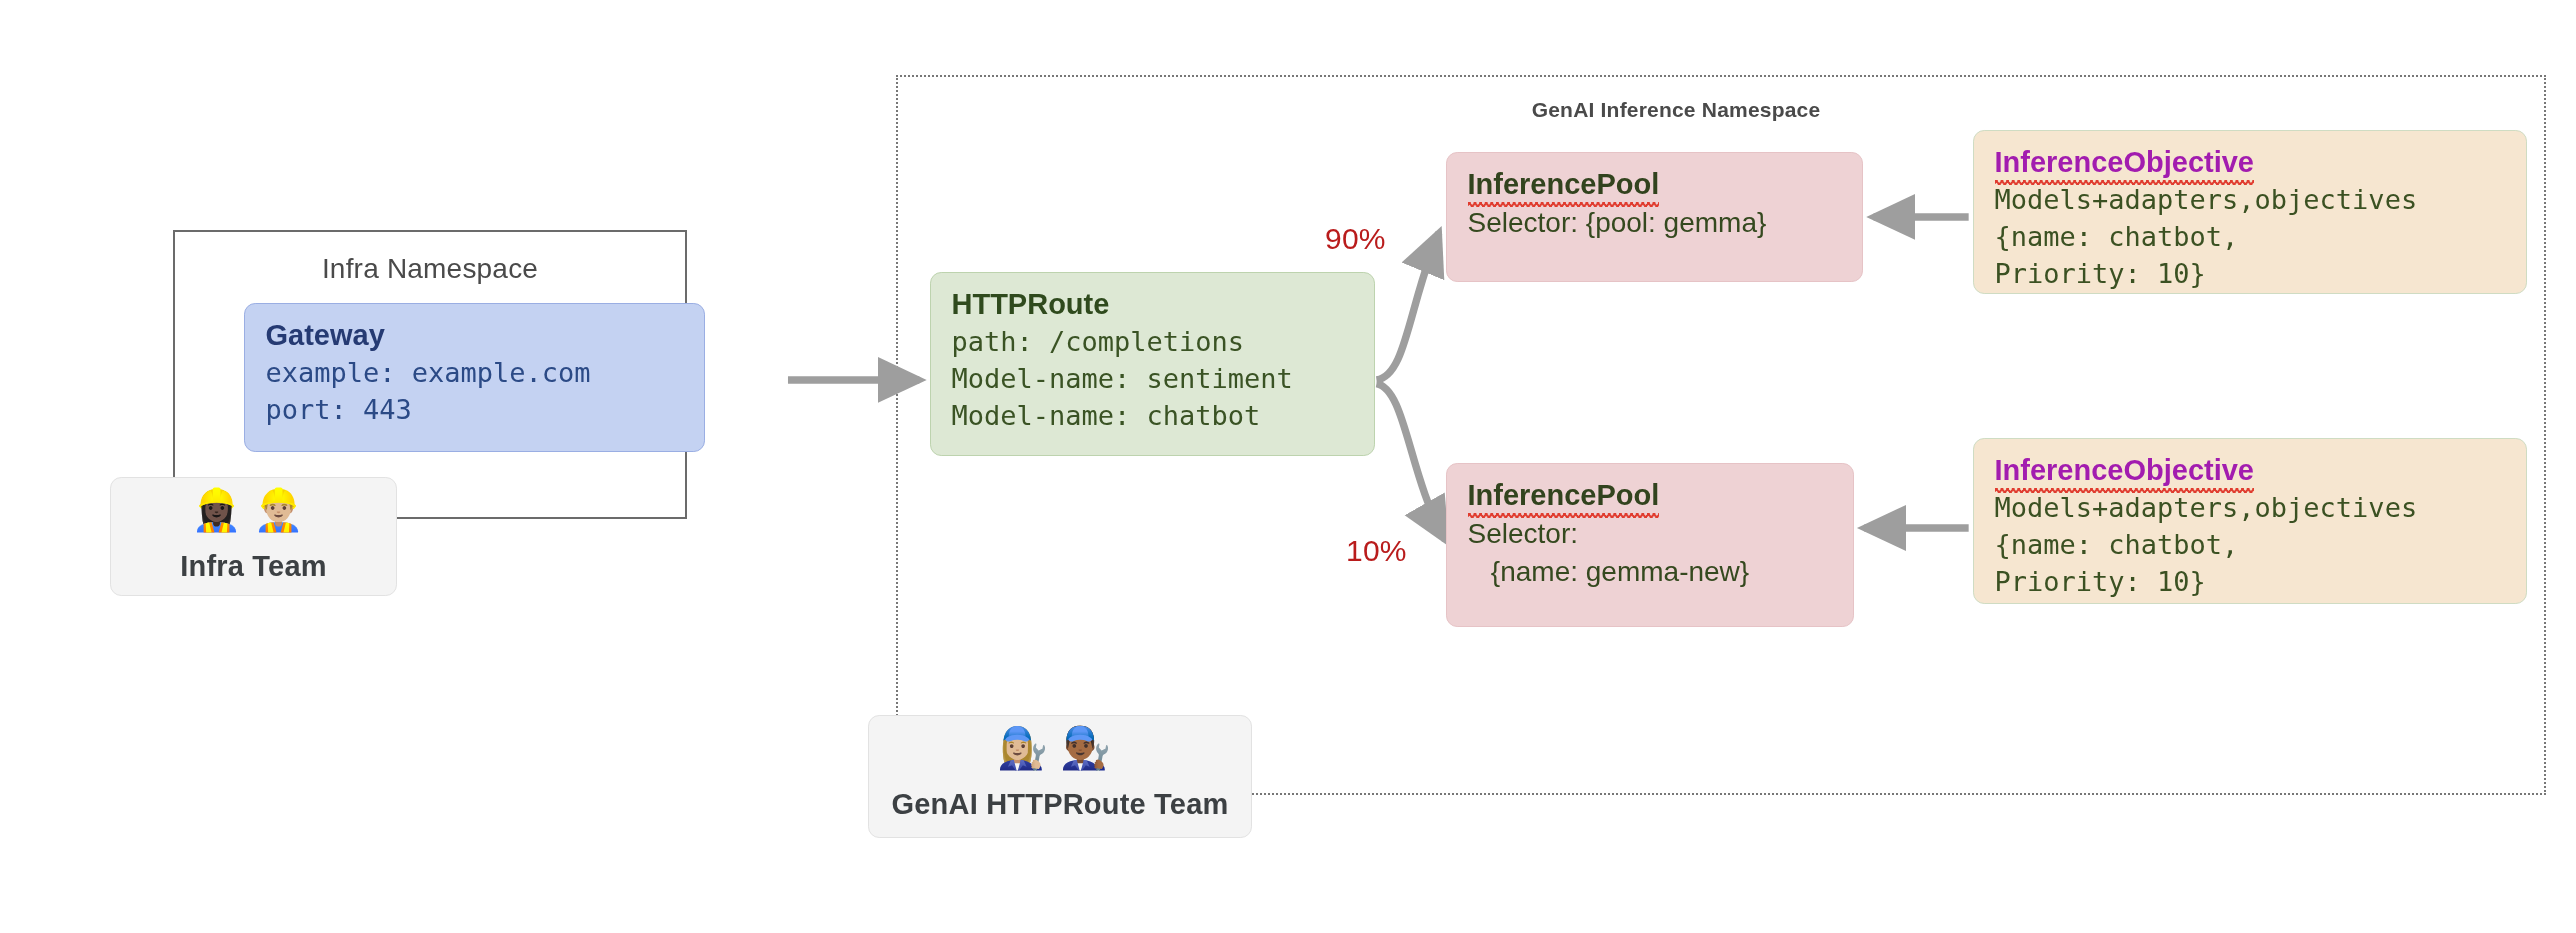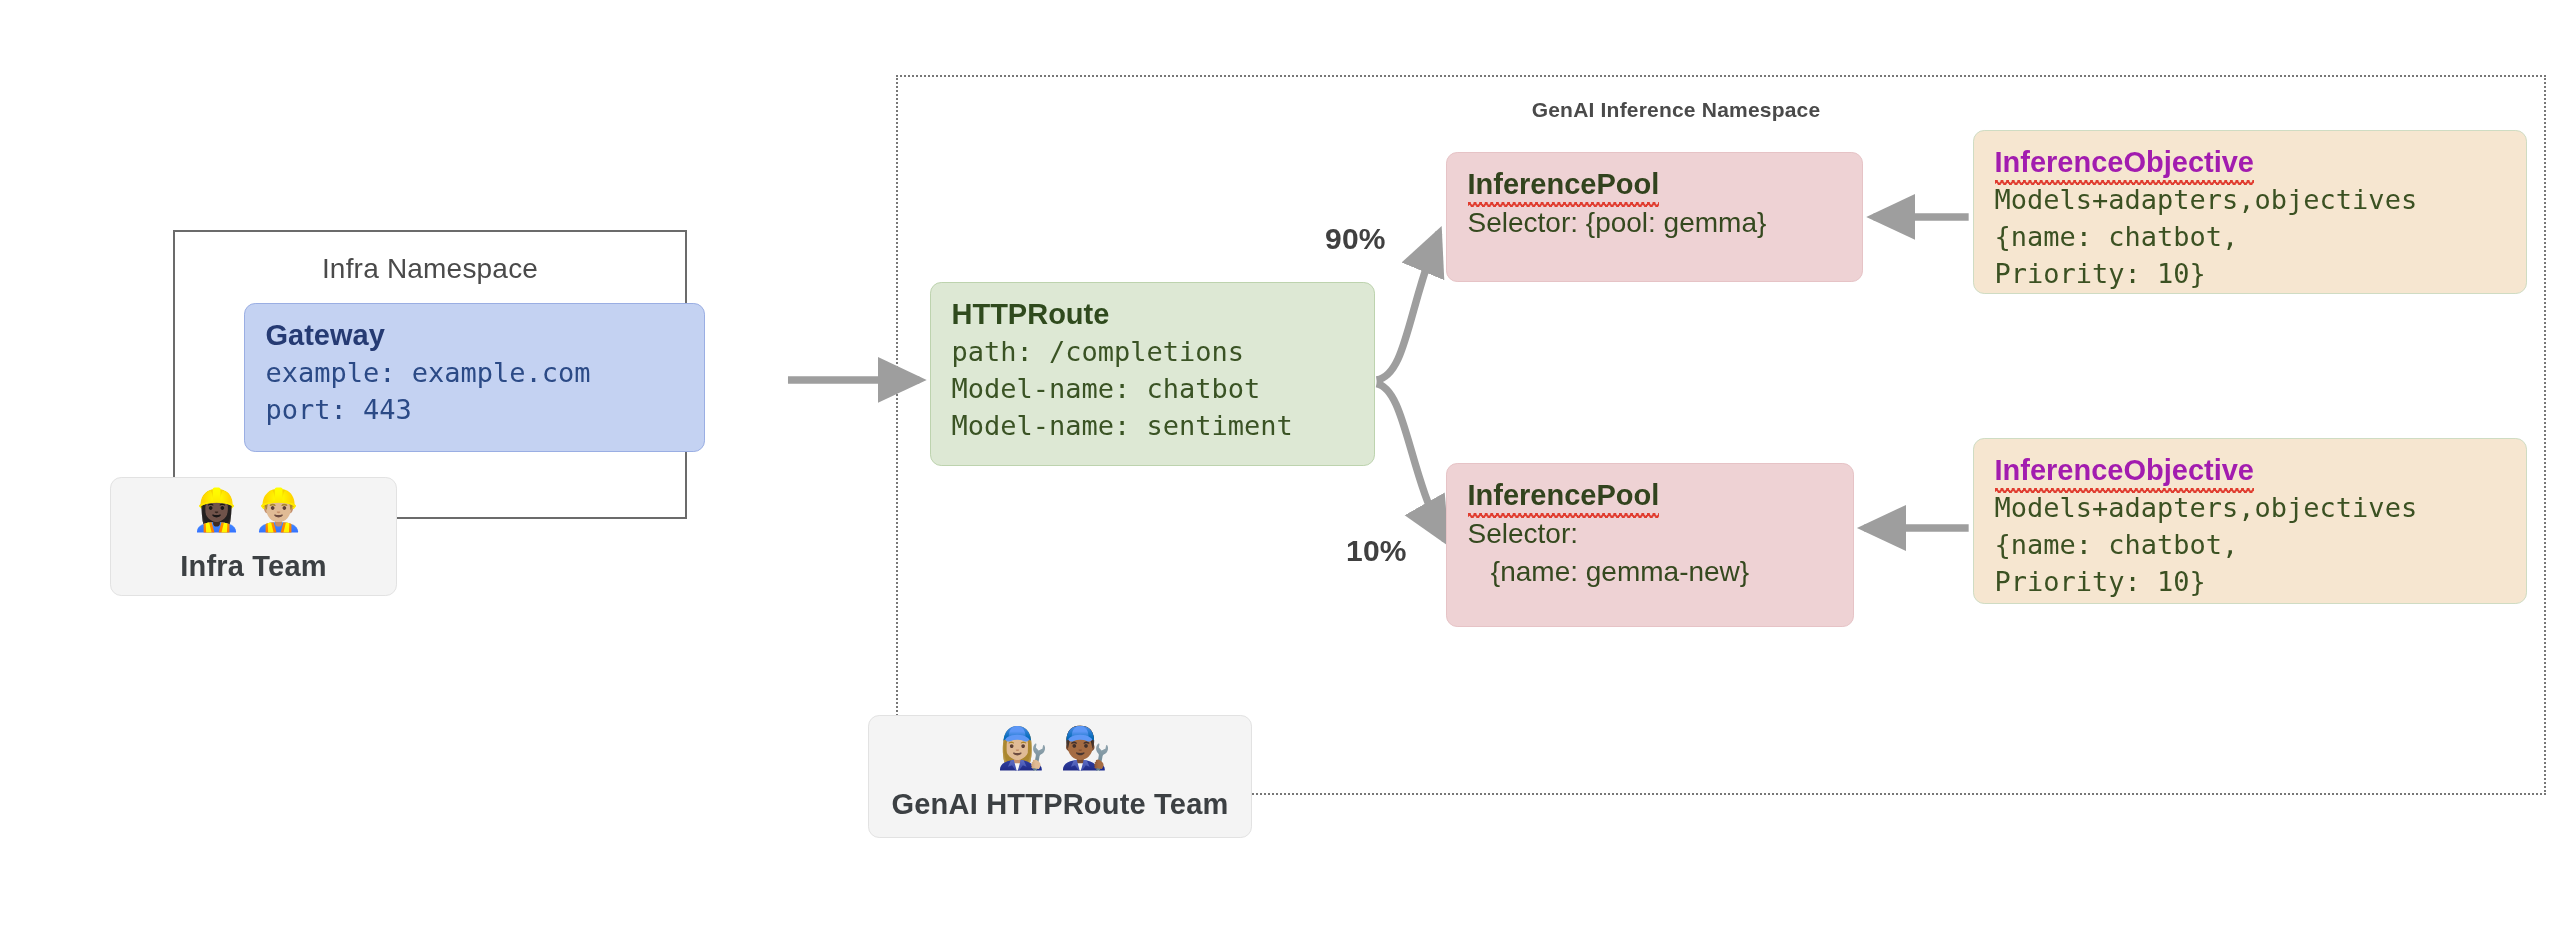--- a/index.html
+++ b/index.html
@@ -99,21 +99,21 @@
     height: 149px;
     background: #c4d2f2;
     border: 1.9px solid #9aaee3;
   }
   .card-gateway .title { color: #253a73; }
   .card-gateway .line  { color: #2b4a86; }
 
   
   .card-httproute {
     left: 930px;
-    top: 282px;
+    top: 272px;
     width: 445px;
     height: 184px;
     background: #dde8d4;
     border: 1.9px solid #bdd3ae;
   }
   .card-httproute .title { color: #2f4a1d; }
   .card-httproute .line  { color: #3a5324; }
 
   
   .card-pool {
@@ -198,22 +198,22 @@
     left: 868px;
     top: 715px;
     width: 384px;
     height: 123px;
   }
 
   
   .edge-label {
     position: absolute;
     font-size: 30px;
-    font-weight: bold;
-    color: #404040;
+    font-weight: normal;
+    color: #b91c1c;
     letter-spacing: 0.2px;
   }
   .edge-90 { left: 1325px; top: 222px; }
   .edge-10 { left: 1346px; top: 534px; }
 
   
   #edges {
     position: absolute;
     left: 0;
     top: 0;
@@ -253,22 +253,22 @@
 
   <div class="card card-gateway">
     <div class="title">Gateway</div>
     <div class="line">example: example.com</div>
     <div class="line">port: 443</div>
   </div>
 
   <div class="card card-httproute">
     <div class="title">HTTPRoute</div>
     <div class="line">path: /completions</div>
+    <div class="line">Model-name: sentiment</div>
     <div class="line">Model-name: chatbot</div>
-    <div class="line">Model-name: sentiment</div>
   </div>
 
   <div class="card card-pool card-pool-90">
     <div class="title squiggle">InferencePool</div>
     <div class="line-sans">Selector: {pool: gemma}</div>
   </div>
 
   <div class="card card-pool card-pool-10">
     <div class="title squiggle">InferencePool</div>
     <div class="line-sans">Selector:</div>

